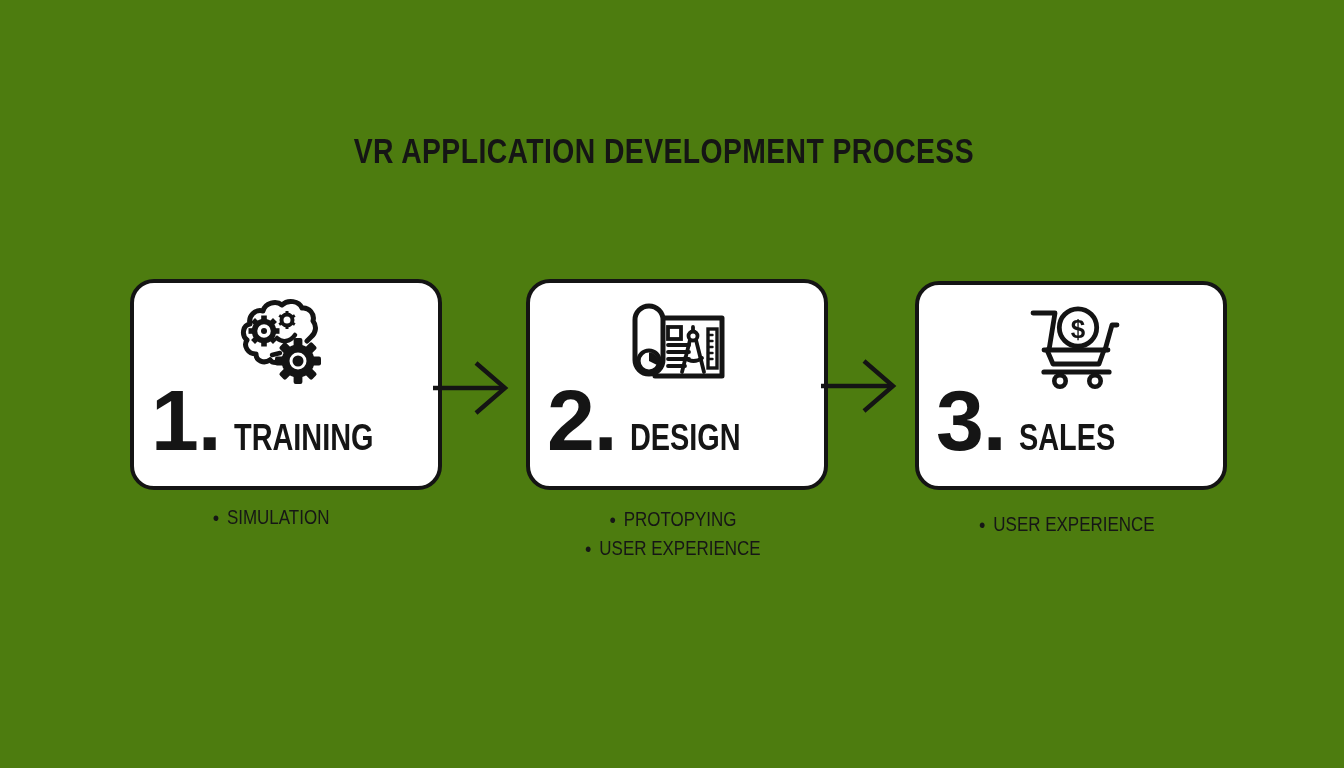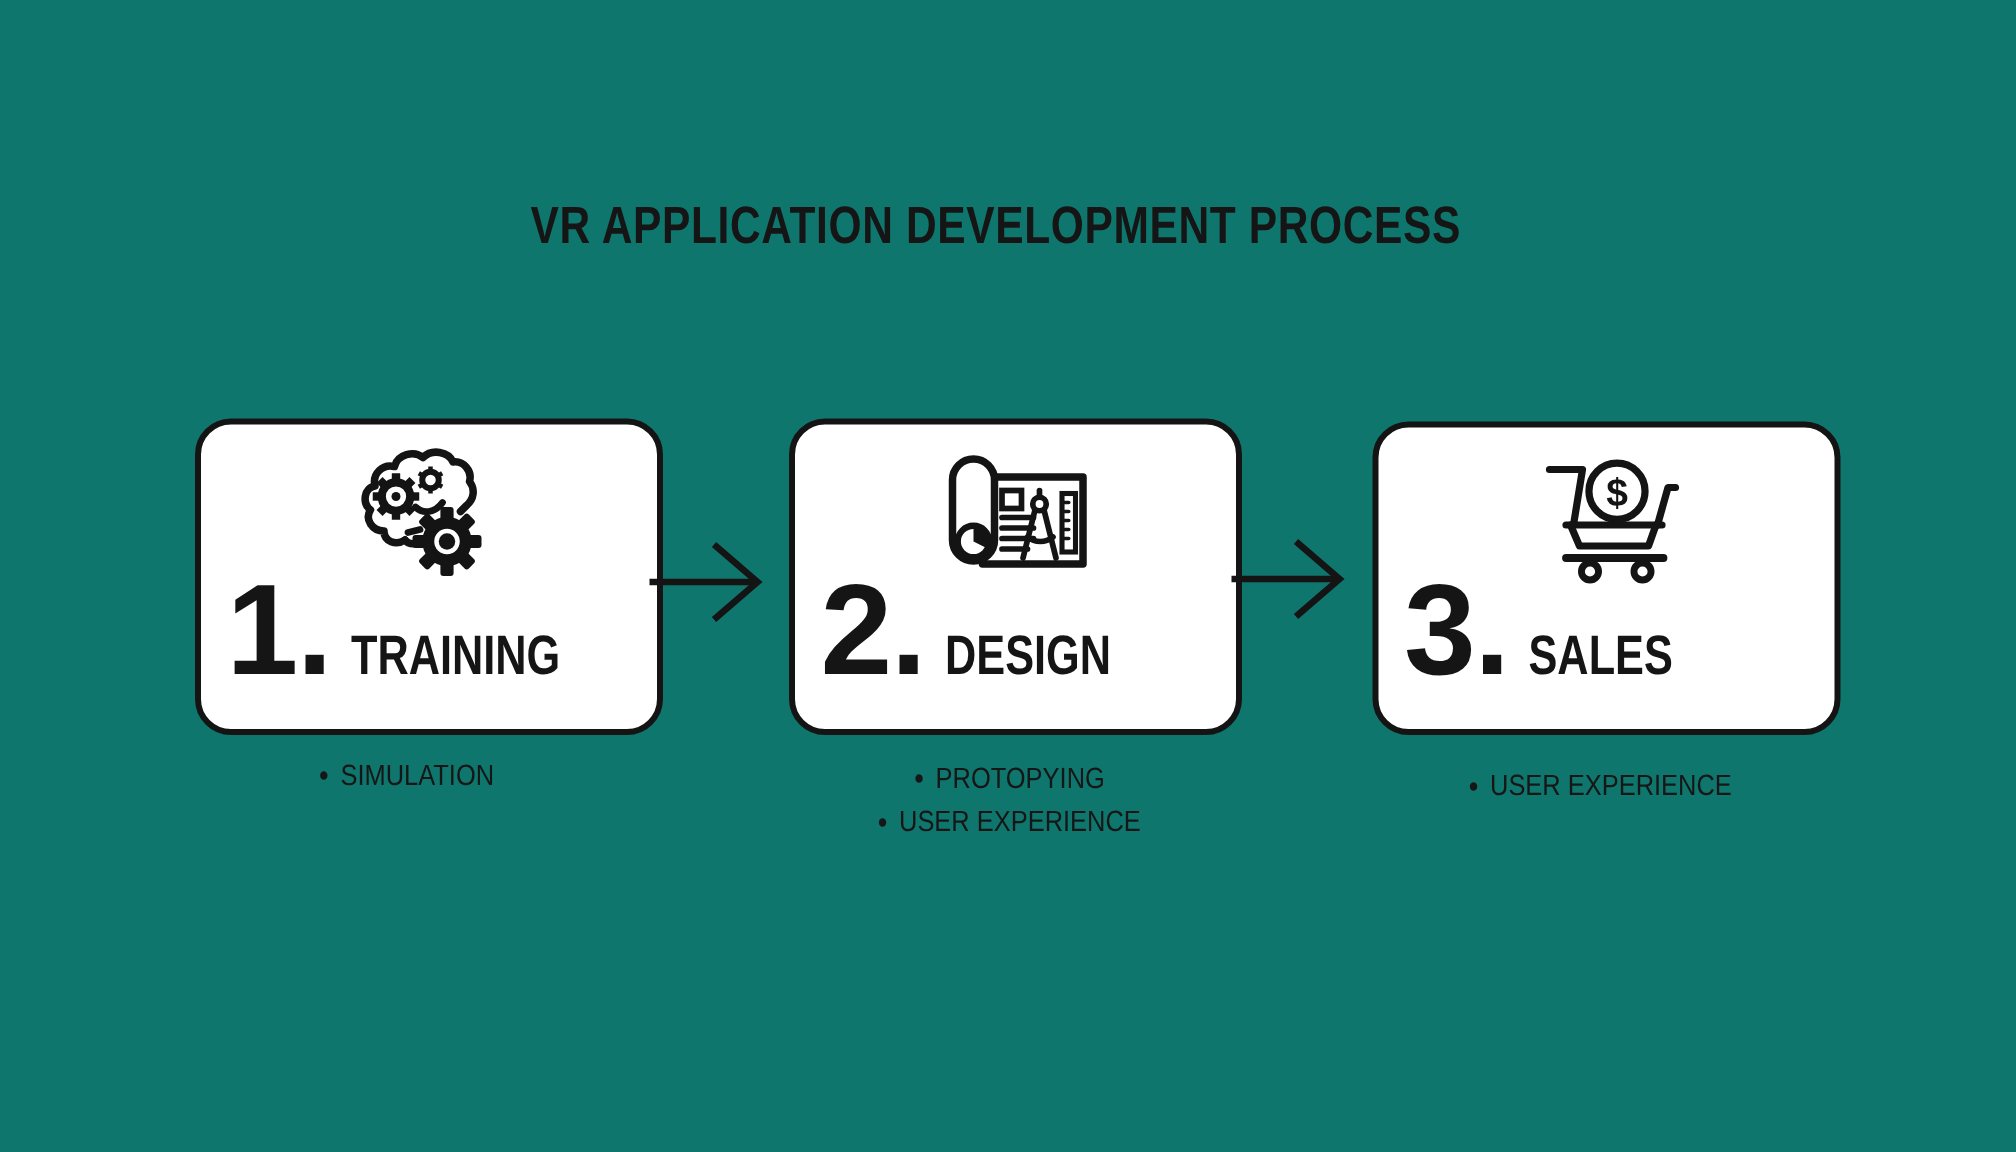--- a/index.html
+++ b/index.html
@@ -1,18 +1,18 @@
 <!DOCTYPE html>
 <html><head>
 <meta charset="utf-8">
 <style>
   html,body{margin:0;padding:0;background:#e8e8e8;}
   .stage{
     position:relative;width:1344px;height:768px;margin:0 auto;
-    background:#0f766e;overflow:hidden;
+    background:#4d7c0f;overflow:hidden;
     font-family:"Liberation Sans",sans-serif;color:#151515;
   }
   .title{
     position:absolute;top:132px;left:0;width:100%;
     text-align:center;font-size:35px;font-weight:700;
     white-space:nowrap;color:#151515;line-height:1.1;
   }
   .title .t-inner{display:inline-block;transform:translateX(-8px) scaleX(0.81);letter-spacing:0.5px;}
 
   .card{

